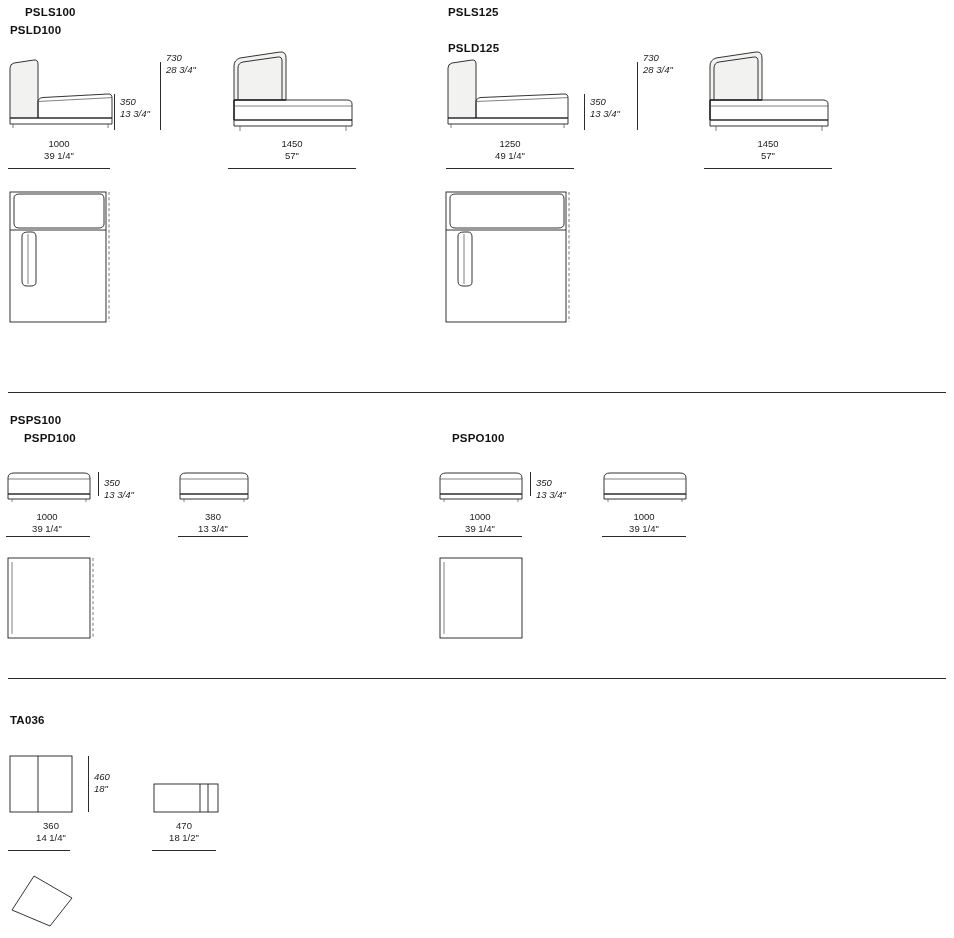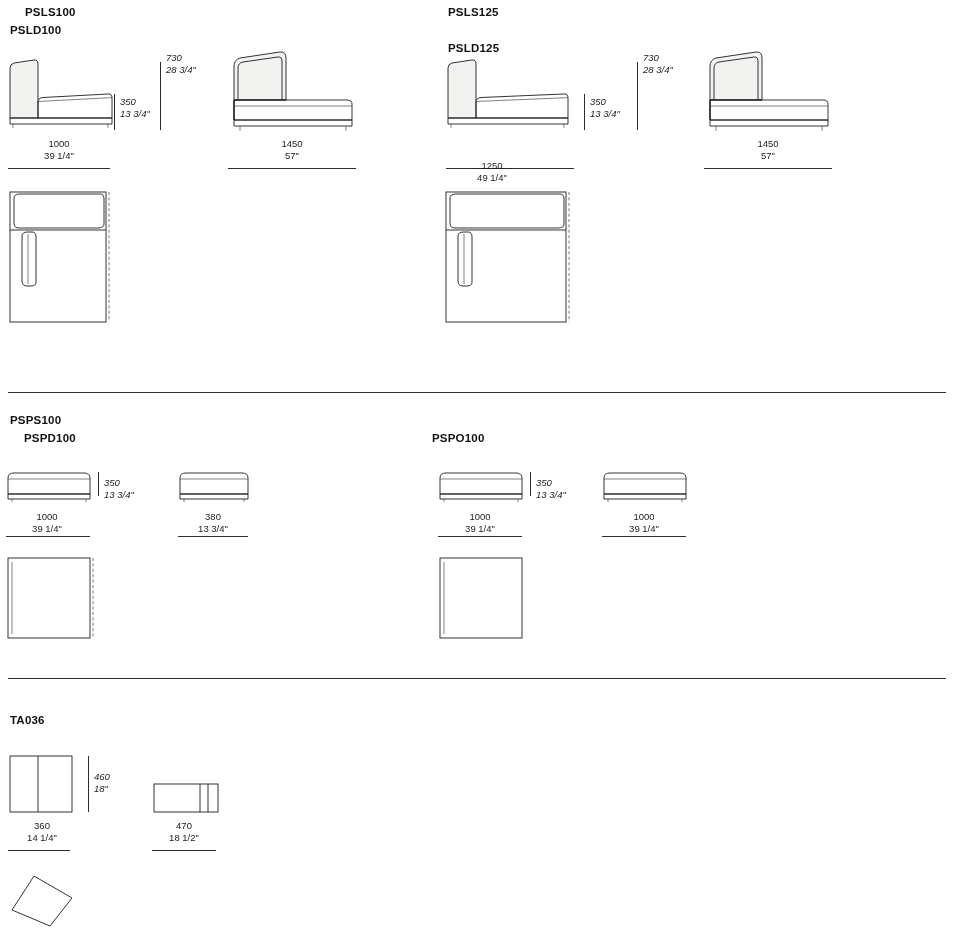--- a/index.html
+++ b/index.html
@@ -157,21 +157,21 @@
     <path class="ln-thin" d="M5 68 L5 72 M118 68 L118 72"></path>
   </svg>
 
   <div class="vrule" style="left:584px; top:94px; height:36px;"></div>
   <div class="dim left" style="left:590px; top:96px;">
     <span>350</span><br>
     <span>13 3/4"</span>
   </div>
 
   <div class="hrule" style="left:446px; top:168px; width:128px;"></div>
-  <div class="dim" style="left:428px; top:138px; width:128px;margin-top:22px;">
+  <div class="dim" style="left:446px; top:138px; width:128px;">
     <span>1250</span><br>
     <span>49 1/4"</span>
   </div>
 
   <svg style="left:704px; top:50px;" width="140" height="86" viewBox="0 0 140 86">
     <path class="fill-light" d="M6 70 L6 16 Q6 10 12 8 L52 2 Q58 1.4 58 8 L58 50 L6 50 Z" fill="#ffffff"></path>
     <path class="ln" d="M6 50 L58 50"></path>
     <path class="ln" d="M10 50 L10 18 Q10 13 15 12 L50 7 Q54 6.6 54 11 L54 50"></path>
     <path class="ln" d="M6 50 L6 70 L124 70 L124 54 Q124 50 119 50 Z" fill="#fafafa"></path>
     <path class="ln-thin" d="M6 56 L124 56"></path>
@@ -233,21 +233,21 @@
     <span>380</span><br>
     <span>13 3/4"</span>
   </div>
 
   <svg style="left:6px; top:556px;" width="95" height="88" viewBox="0 0 95 88">
     <rect class="fill-white" x="2" y="2" width="82" height="80"></rect>
     <path class="ln-thin" d="M6 6 L6 78"></path>
     <path class="ln-dash" d="M87 2 L87 82"></path>
   </svg>
 
-  <div class="code-label" style="left:432px; top:432px;">PSPO100</div>
+  <div class="code-label" style="left:452px; top:432px;">PSPO100</div>
 
   <svg style="left:438px; top:468px;" width="95" height="36" viewBox="0 0 95 36">
     <path class="ln" d="M2 26 L2 10 Q2 5 8 5 L78 5 Q84 5 84 10 L84 26 Z" fill="#fafafa"></path>
     <path class="ln-thin" d="M2 11 L84 11"></path>
     <path class="ln" d="M2 26 L84 26 L84 31 L2 31 Z" fill="#e0e0de"></path>
     <path class="ln-thin" d="M6 31 L6 34 M80 31 L80 34"></path>
   </svg>
   <div class="vrule" style="left:530px; top:472px; height:24px;"></div>
   <div class="dim left" style="left:536px; top:477px;">
     <span>350</span><br>
@@ -283,21 +283,21 @@
   <svg style="left:8px; top:754px;" width="80" height="62" viewBox="0 0 80 62">
     <rect class="fill-white" x="2" y="2" width="62" height="56"></rect>
     <path class="ln" d="M30 2 L30 58"></path>
   </svg>
   <div class="vrule" style="left:88px; top:756px; height:56px;"></div>
   <div class="dim left" style="left:94px; top:771px;">
     <span>460</span><br>
     <span>18"</span>
   </div>
   <div class="hrule" style="left:8px; top:850px; width:62px;"></div>
-  <div class="dim" style="left:5px; top:820px; width:74px;">
+  <div class="dim" style="left:14px; top:820px; width:74px;">
     <span>360</span><br>
     <span>14 1/4"</span>
   </div>
 
   <svg style="left:152px; top:782px;" width="80" height="34" viewBox="0 0 80 34">
     <rect class="fill-white" x="2" y="2" width="64" height="28"></rect>
     <path class="ln" d="M48 2 L48 30 M56 2 L56 30"></path>
   </svg>
   <div class="hrule" style="left:152px; top:850px; width:64px;"></div>
   <div class="dim" style="left:146px; top:820px; width:76px;text-align:center;">

